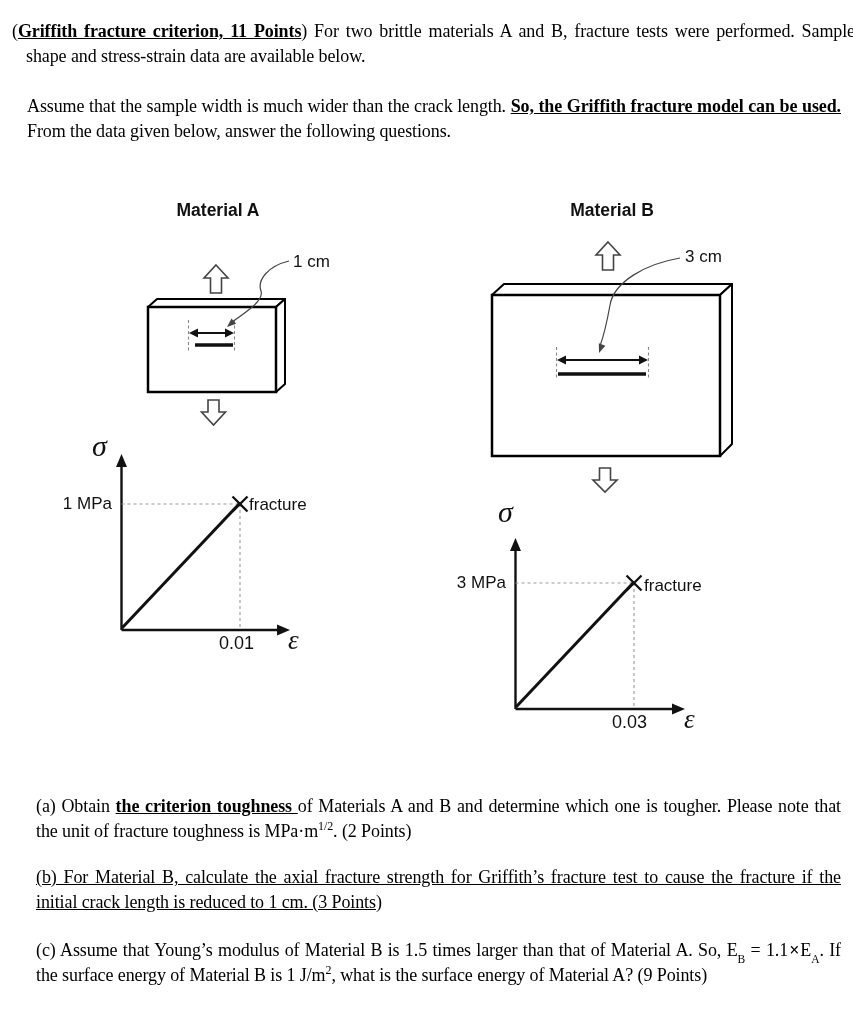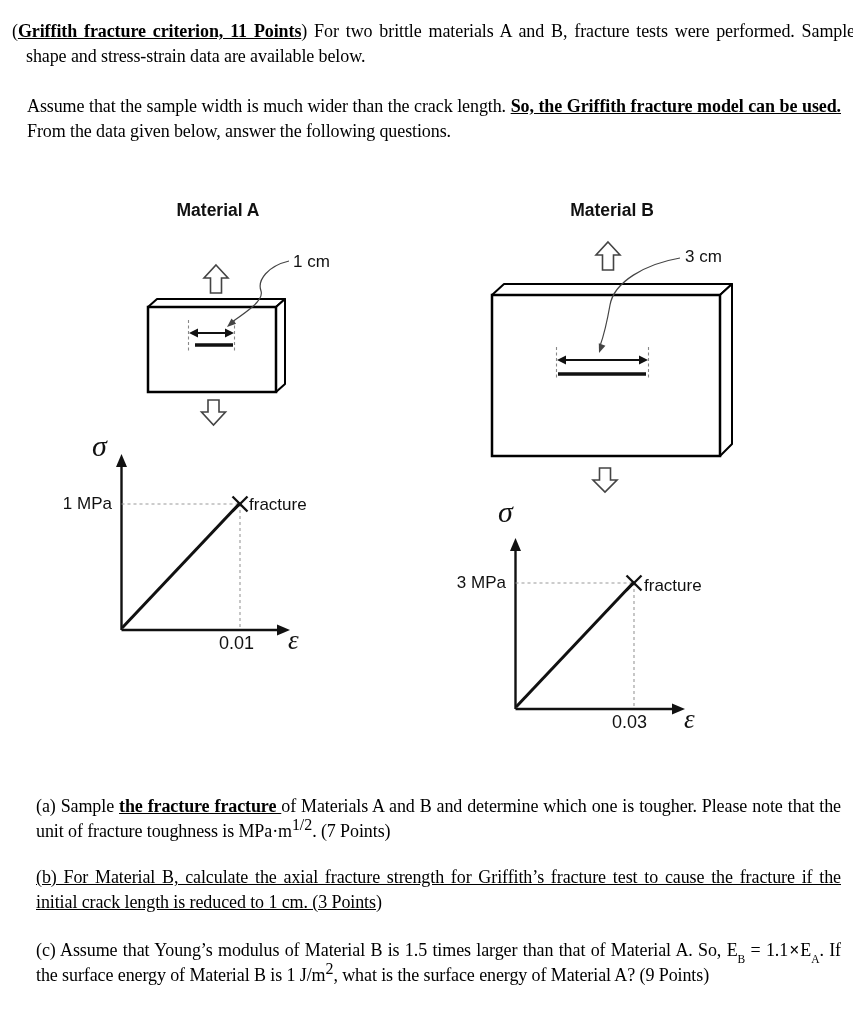--- a/index.html
+++ b/index.html
@@ -5,21 +5,21 @@
   html,body { margin:0; padding:0; background:#ffffff; }
   body {
     width:853px; height:1024px; position:relative; overflow:hidden;
     font-family:"Liberation Serif", serif; color:#000;
   }
   p.body {
     position:absolute; margin:8px; font-size:18px; line-height:24.5px;
     text-align:justify; letter-spacing:-0.1px;
   }
   .bu { font-weight:bold; text-decoration:underline; }
-  sup.frac { font-size:16px; line-height:0; }
+  sup.frac { font-size:12px; line-height:0; }
   sub.eng  { font-size:11.5px; line-height:0; position:relative; top:2px; }
   .times   { font-weight:bold; margin:0 1px; }
   .p1 { top:11px;  left:4px;  width:829px; text-indent:-14px; padding-left:14px; }
   .p2 { top:86px;  left:19px; width:814px; }
   .qa { top:786px; left:28px; width:805px; }
   .qb { top:857px; left:28px; width:805px;text-decoration:underline; }
   .qc { top:930px; left:28px; width:805px; line-height:25.5px; }
   svg.figs { position:absolute; top:190px; left:0; }
   svg text { font-family:"Liberation Sans", sans-serif; fill:#111; }
   .fig-title { font-size:17.5px; font-weight:bold; }
@@ -150,19 +150,19 @@
         <line class="xmark" x1="626.5" y1="400.5" x2="641.5" y2="385.5"></line>
       </g>
 
       <text class="lbl" x="506" y="398" text-anchor="end">3 MPa</text>
       <text class="lbl" x="644" y="401">fracture</text>
       <text class="tick" x="612" y="538">0.03</text>
       <text class="greek-eps" x="684" y="538">ε</text>
     </g>
   </svg>
 
-  <p class="body qa"><span>(a) Sample </span><span class="bu">the fracture fracture </span><span>of Materials A and B and determine which one is tougher. Please note that the unit of fracture toughness is MPa·m</span><sup class="frac">1/2</sup><span>. (7 Points)</span></p>
+  <p class="body qa"><span>(a) Obtain </span><span class="bu">the criterion toughness </span><span>of Materials A and B and determine which one is tougher. Please note that the unit of fracture toughness is MPa·m</span><sup class="frac">1/2</sup><span>. (2 Points)</span></p>
 
   <p class="body qb"><span>(b) For Material B, calculate the axial fracture strength for Griffith’s fracture test to cause the fracture if the initial crack length is reduced to 1 cm. (3 Points)</span></p>
 
   <p class="body qc"><span>(c) Assume that Young’s modulus of Material B is 1.5 times larger than that of Material A. So, E</span><sub class="eng">B</sub><span> = 1.1</span><span class="times">×</span><span>E</span><sub class="eng">A</sub><span>. If the surface energy of Material B is 1 J/m</span><sup class="frac">2</sup><span>, what is the surface energy of Material A? (9 Points)</span></p>
 
 </div>
 
 </body></html>

